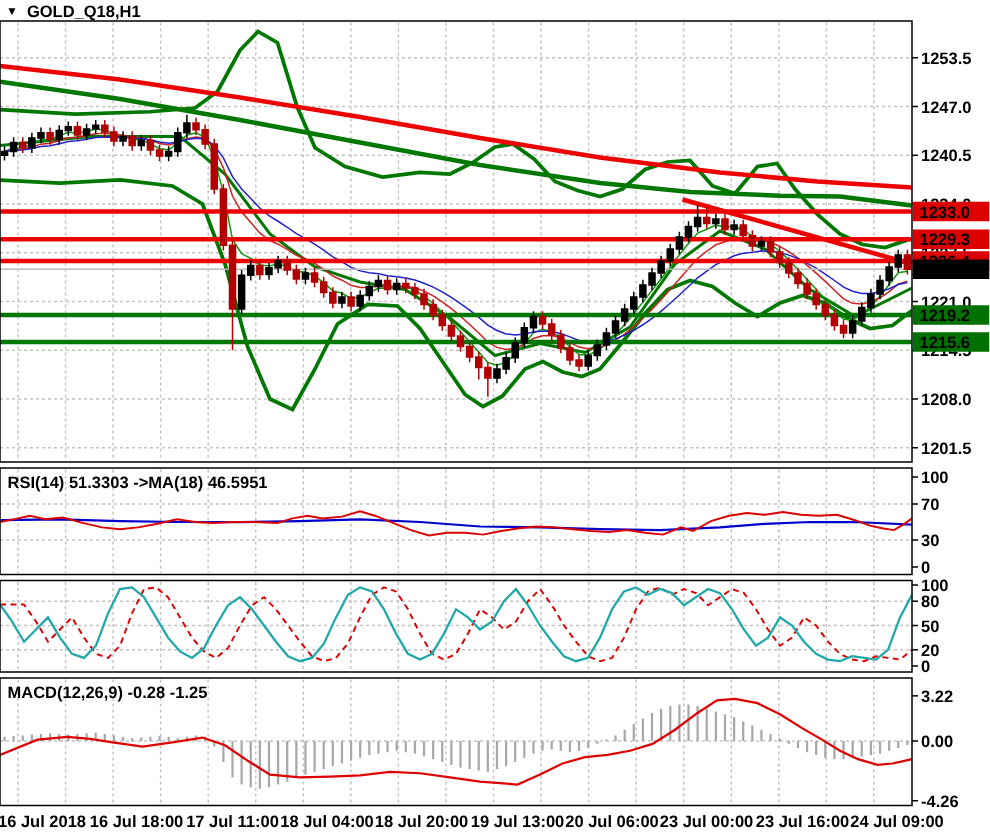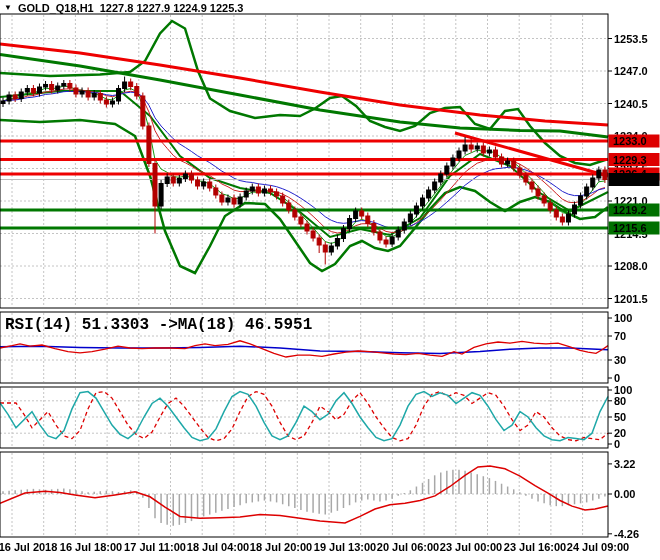--- a/index.html
+++ b/index.html
@@ -6,21 +6,21 @@
   .window{
     position:relative;width:660px;height:560px;background:#fff;overflow:hidden;
     font-family:"Liberation Sans",sans-serif;
   }
   .titlebar{
     position:absolute;left:4px;top:2px;height:12px;display:flex;align-items:center;gap:6px;
     font-size:11px;font-weight:bold;color:#000;z-index:5;background:transparent;white-space:nowrap;
   }
   .tri{font-size:8px;line-height:8px;color:#000;cursor:pointer;}
   .pane-label{
-    position:absolute;left:5px;font-size:16px;font-weight:bold;color:#000;z-index:5;white-space:nowrap;font-family:Liberation Mono, monospace;
+    position:absolute;left:5px;font-size:11px;font-weight:bold;color:#000;z-index:5;white-space:nowrap;
   }
   #rsi-label{top:316px;}
   #sto-label{top:390px;}
   #mac-label{top:456px;}
   svg{position:absolute;left:0;top:0;}
   svg text{font-family:"Liberation Sans",sans-serif;font-size:11px;font-weight:bold;fill:#000;}
 </style>
 </head>
 <body>
 
@@ -525,17 +525,17 @@
         <text x="408" y="551" text-anchor="middle">20 Jul 06:00</text>
         <text x="471" y="551" text-anchor="middle">23 Jul 00:00</text>
         <text x="535" y="551" text-anchor="middle">23 Jul 16:00</text>
         <text x="598" y="551" text-anchor="middle">24 Jul 09:00</text>
       </g>
     </svg>
 
   <div class="titlebar">
     <span class="tri">▼</span>
     <span>GOLD_Q18,H1</span>
-    <span>1227.8 1227.9 1224.9 1225.3</span>
   </div>
 
   <div class="pane-label" id="rsi-label">RSI(14) 51.3303  -&gt;MA(18) 46.5951</div>
+  <div class="pane-label" id="mac-label">MACD(12,26,9) -0.28 -1.25</div>
 </div>
 
 </body></html>

